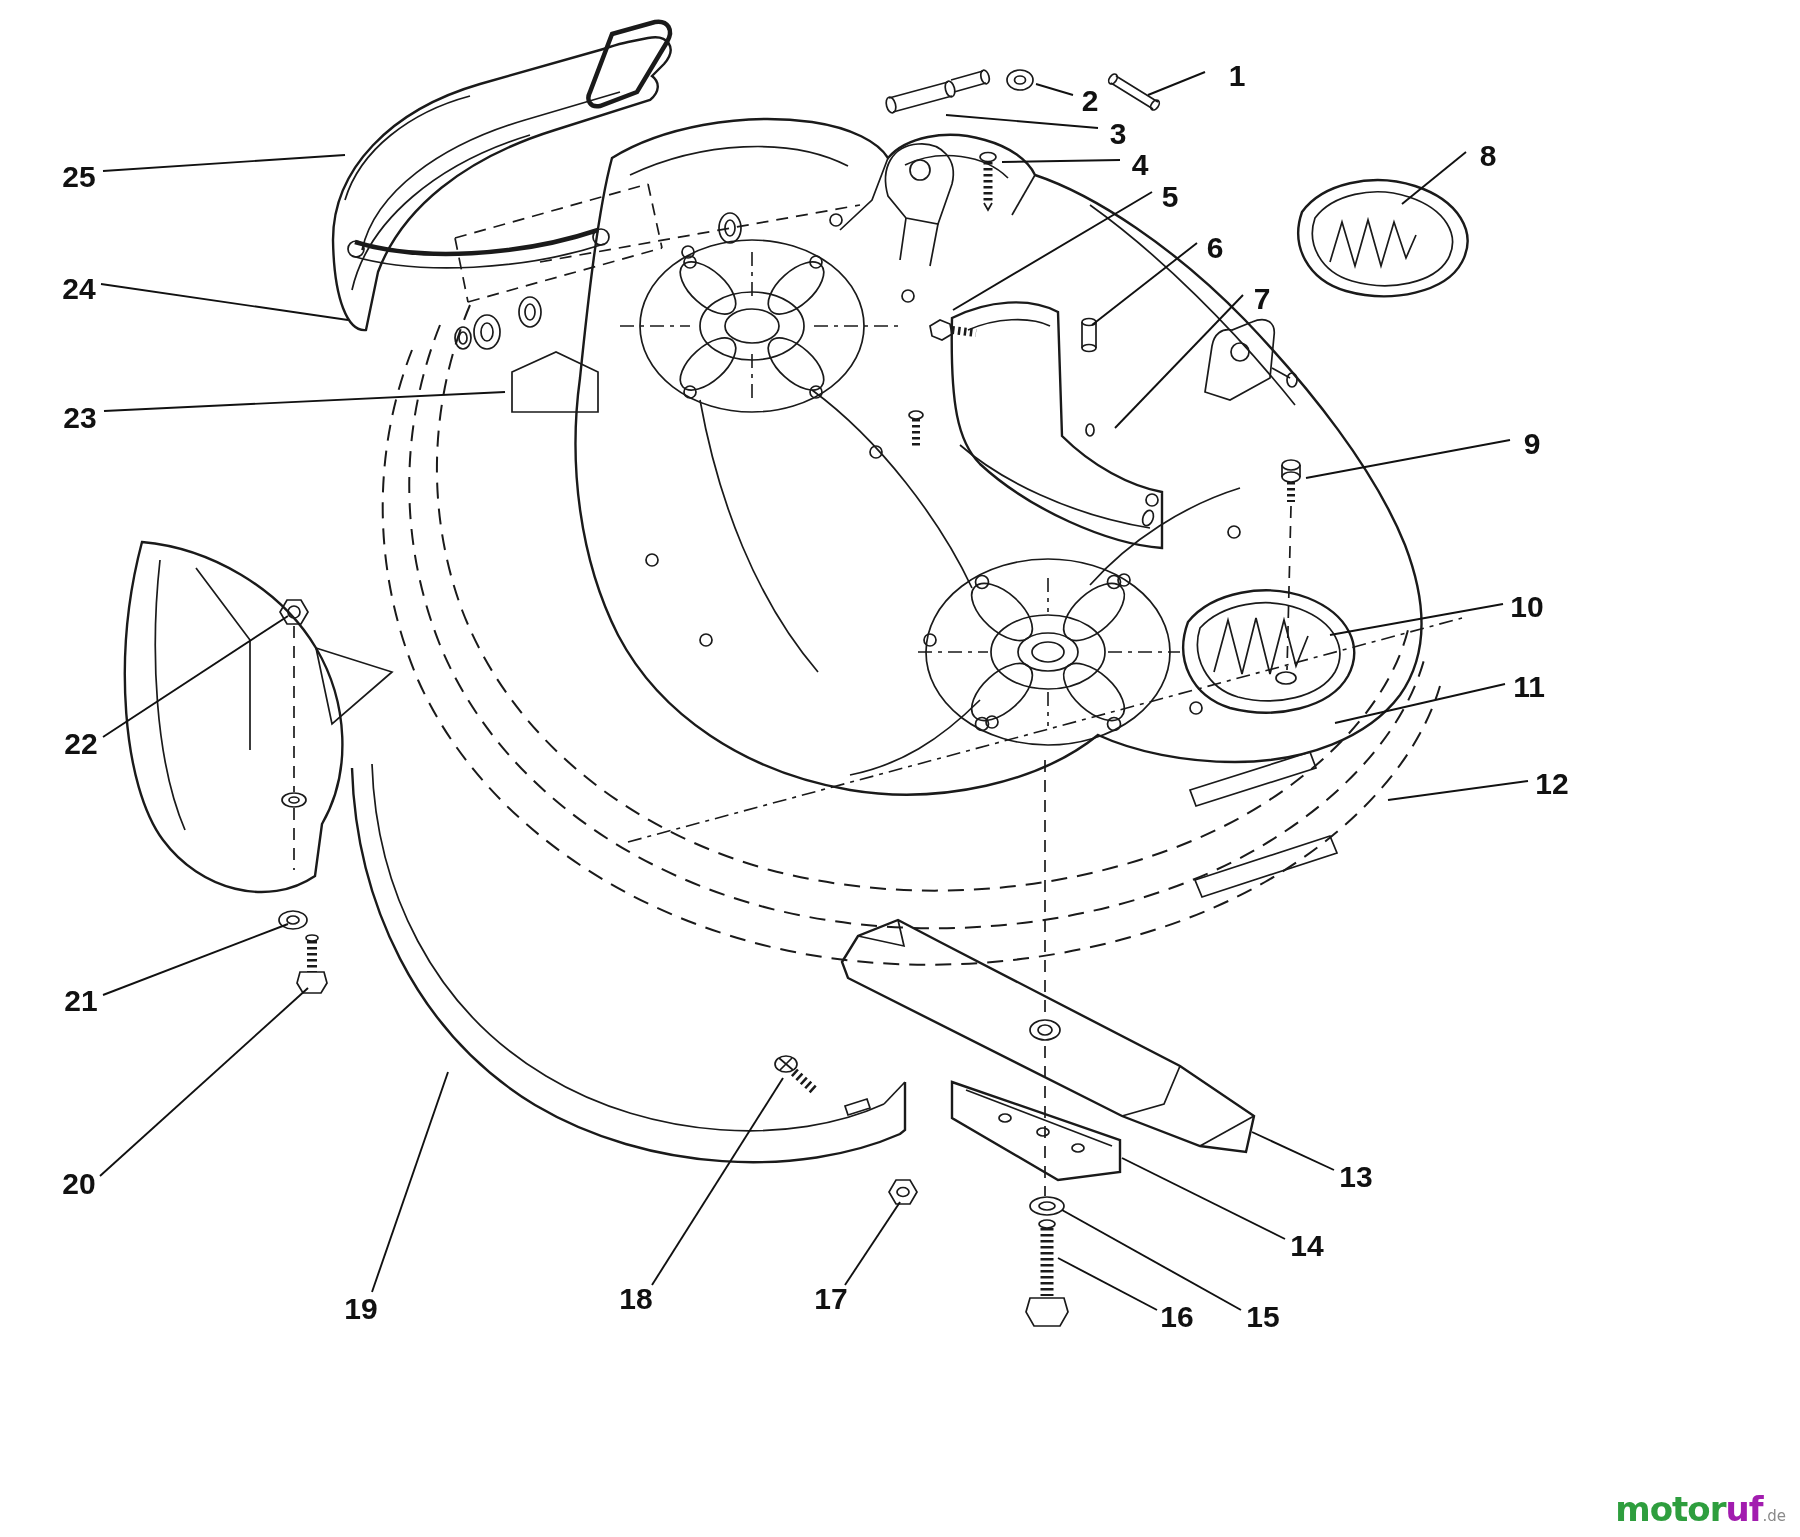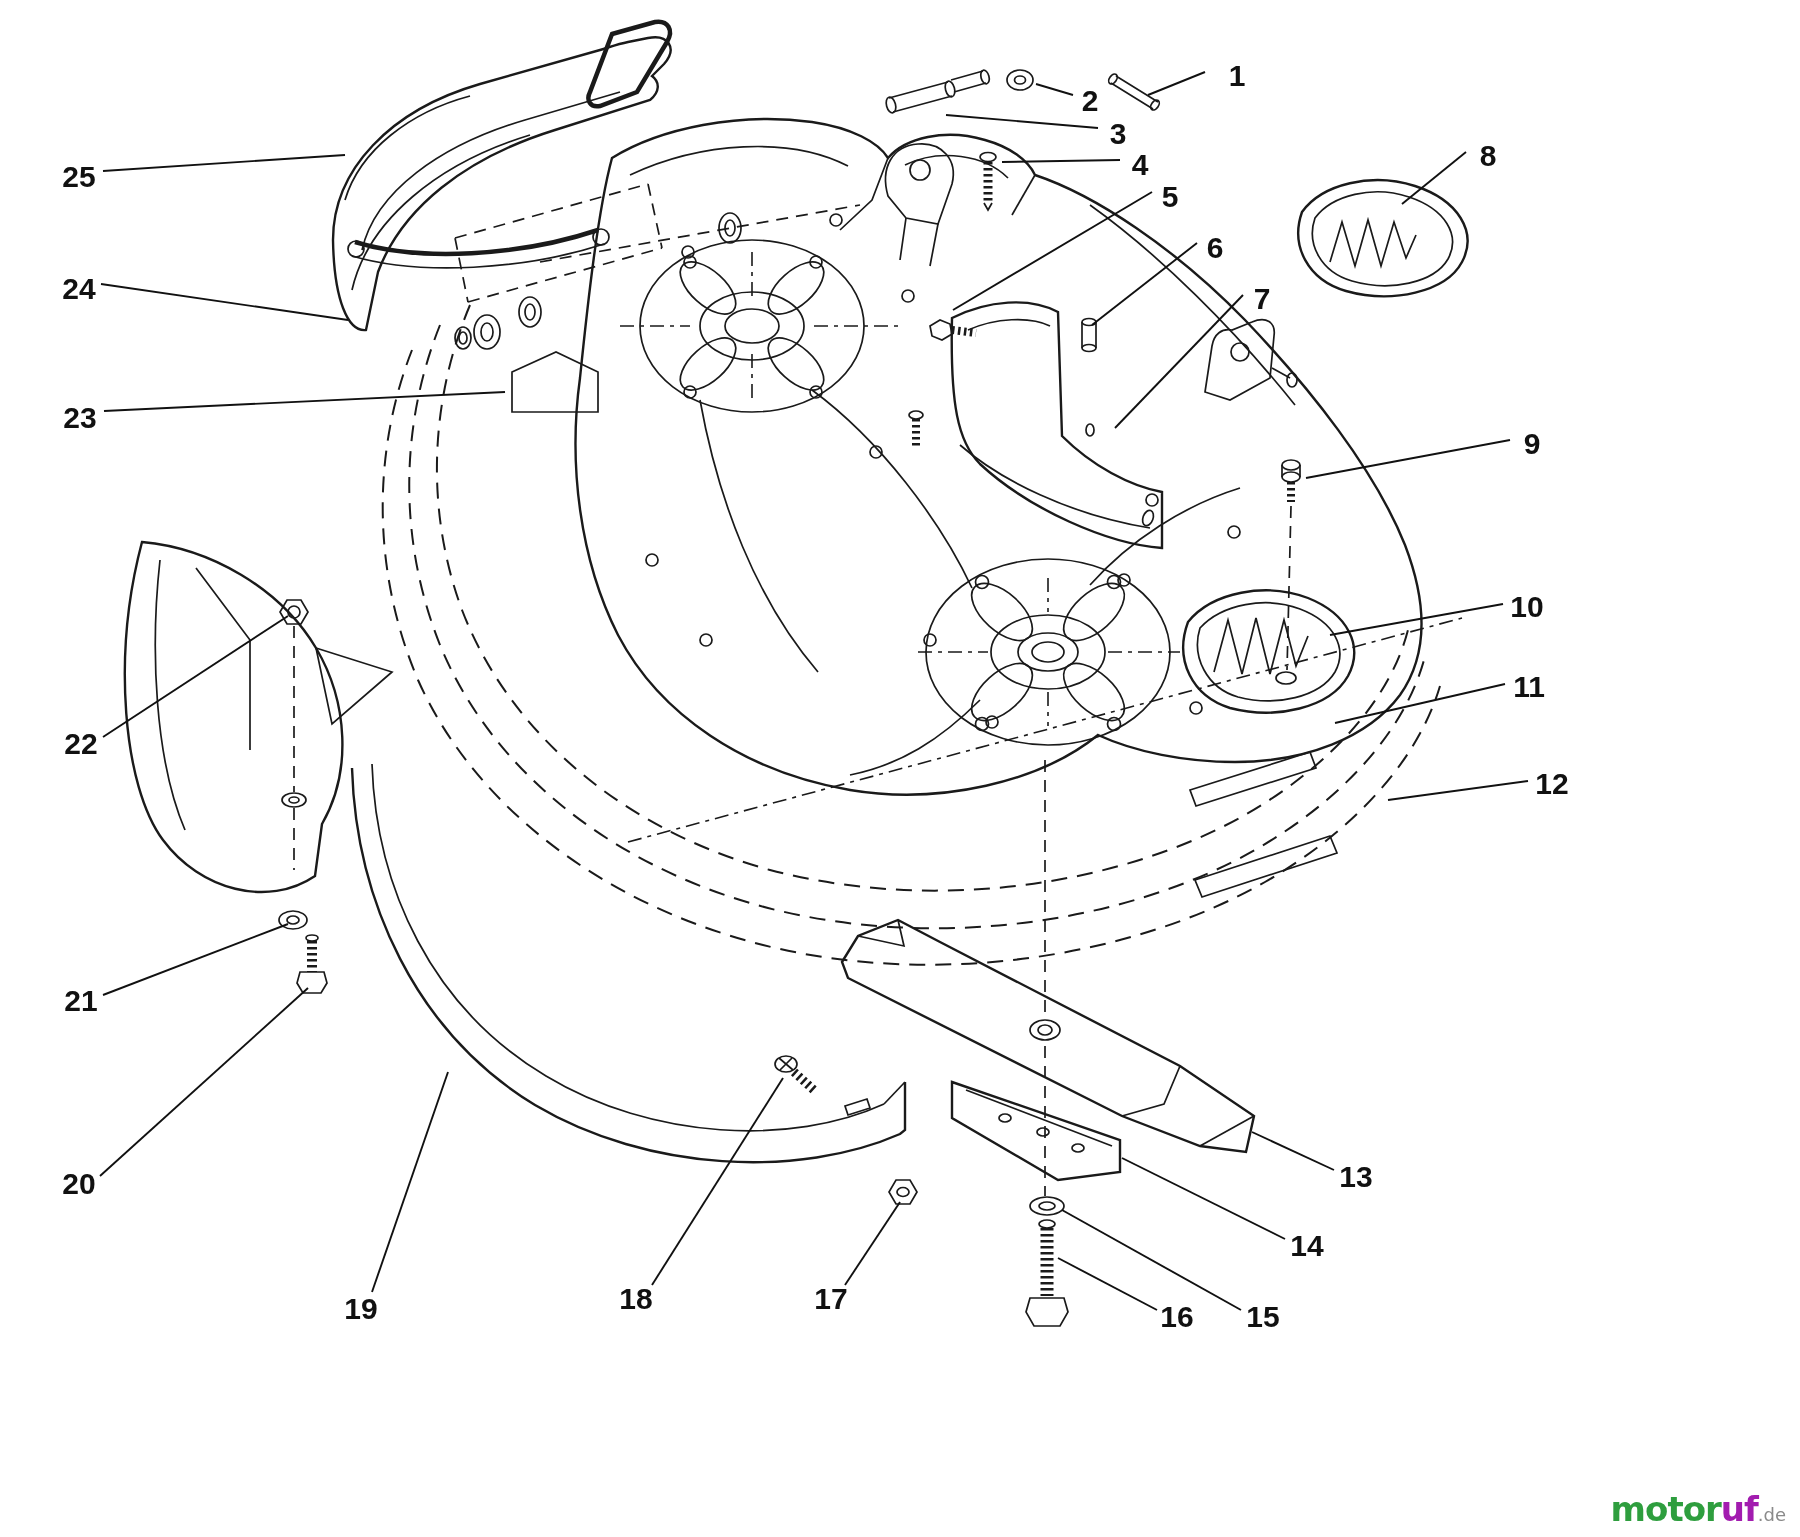--- a/index.html
+++ b/index.html
@@ -24,21 +24,21 @@
     font-family:"Liberation Sans", sans-serif;
     font-weight:bold;font-size:30px;fill:#111;
     text-anchor:middle;dominant-baseline:central;
   }
   .watermark{
     position:absolute;right:14px;bottom:8px;
     font-family:"DejaVu Sans", sans-serif;
     font-weight:bold;font-size:34px;letter-spacing:-1px;
     user-select:none;
   }
-  .watermark .dom{font-size:18px;font-weight:normal;letter-spacing:0;}
+  .watermark .dom{font-size:15px;font-weight:normal;letter-spacing:0;}
 </style>
 </head>
 <body>
 
 <div class="stage">
 <svg width="1800" height="1537" viewBox="0 0 1800 1537">
 
   <g class="ln dash">
     <path d="M 470,305 C 430,400 425,510 462,610 C 510,735 625,830 770,870 C 930,912 1115,888 1245,815 C 1330,766 1390,700 1408,630"></path>
     <path d="M 440,325 C 400,425 398,540 440,645 C 492,772 615,868 768,908 C 932,950 1122,925 1255,850 C 1342,800 1404,732 1424,660"></path>

